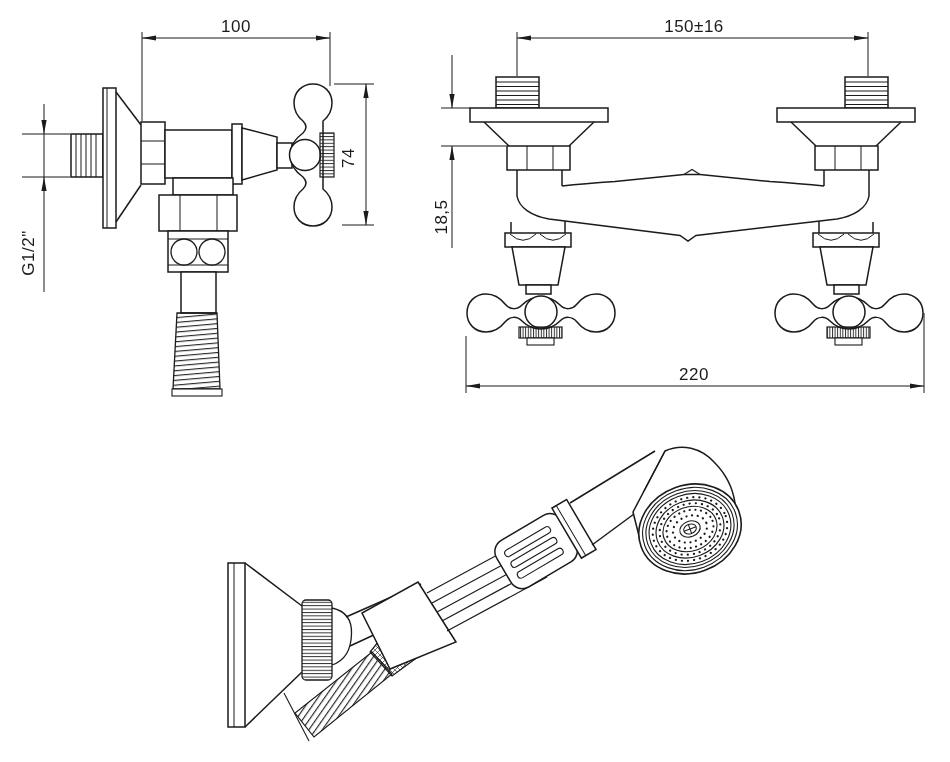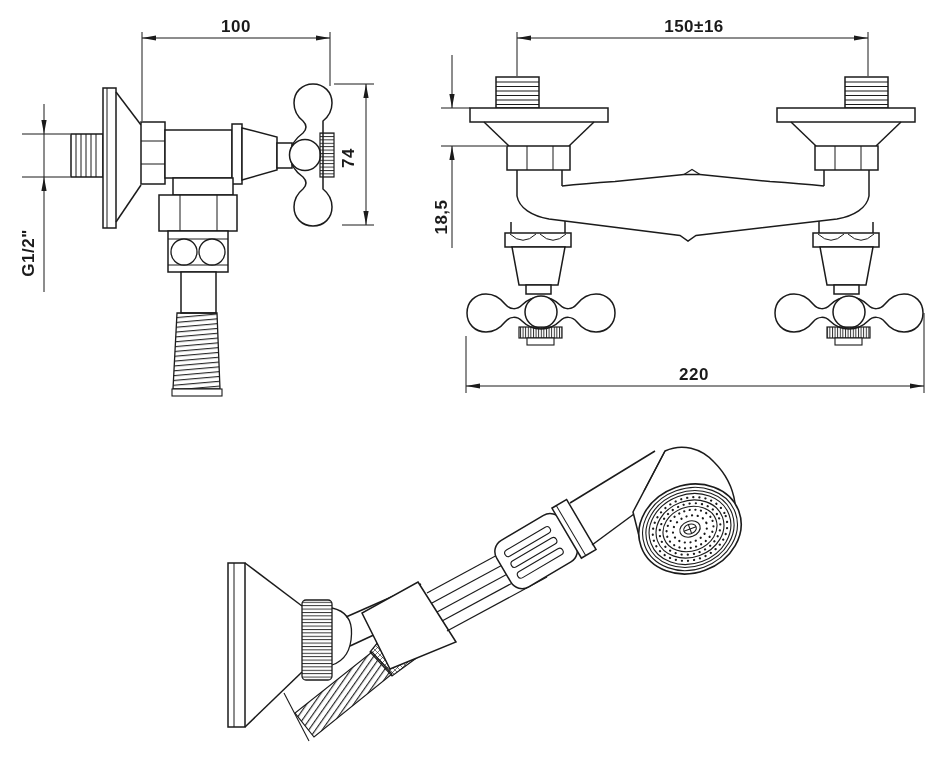--- a/index.html
+++ b/index.html
@@ -1,17 +1,17 @@
 <!DOCTYPE html>
 <html><head>
 <meta charset="utf-8">
 <style>
   html,body{margin:0;padding:0;background:#ffffff;}
   .page{width:950px;height:762px;background:#ffffff;position:relative;overflow:hidden;
-        font-family:"Liberation Sans", sans-serif;font-weight:bold;}
+        font-family:"Liberation Sans", sans-serif;}
   svg text{font-family:"Liberation Sans", sans-serif;font-size:17px;fill:#1b1b1b;}
   svg .dimtxt{letter-spacing:0.5px;}
 </style>
 </head>
 <body>
 
 <div class="page">
 <svg width="950" height="762" viewBox="0 0 950 762">
   <defs>
     <pattern id="pat-hatch" patternUnits="userSpaceOnUse" width="5" height="5">

